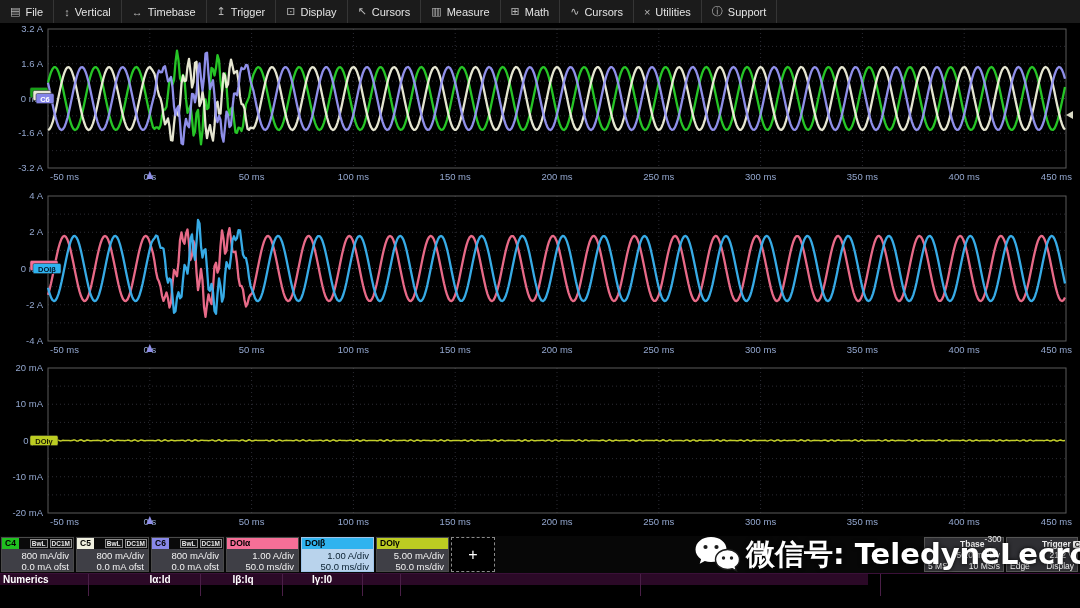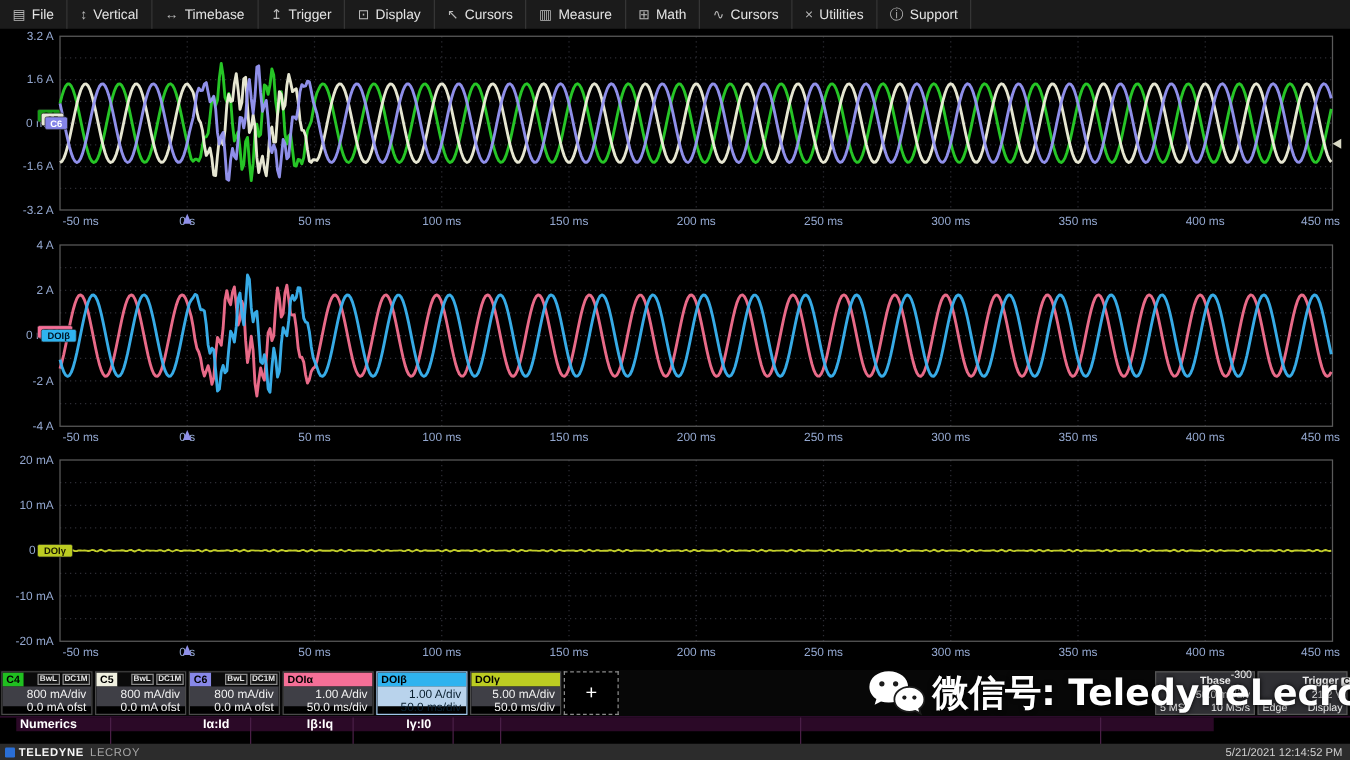--- a/index.html
+++ b/index.html
@@ -29,34 +29,34 @@
   
   svg#scope{position:absolute;left:0;top:24px;}
   svg text{font-family:"Liberation Sans","DejaVu Sans",sans-serif;}
   
   .desc-strip{position:absolute;left:0;top:536px;width:1080px;height:37px;background:#070707;}
   .dbox{position:absolute;top:1px;height:35px;border:1px solid #4a4a4a;background:#000;overflow:hidden;}
   .dbox .dhead{height:11px;display:flex;align-items:stretch;font-size:8.5px;font-weight:bold;line-height:11px;}
   .dhead .dname{padding:0 3px;color:#000;}
   .dhead .dbadges{flex:1;background:#0a0a0a;display:flex;justify-content:flex-end;align-items:center;gap:2px;padding-right:1px;}
   .dbadge{border:1px solid #8a8a8a;color:#e8e8e8;font-size:6.5px;font-weight:bold;line-height:7px;padding:0 1px;background:#151515;}
-  .dbody{height:16px;font-size:9.5px;text-align:right;padding:1px 4px 0 0;line-height:11px;}
+  .dbody{height:36px;font-size:9.5px;text-align:right;padding:1px 4px 0 0;line-height:11px;}
   .dbody.gray{background:#3f3f46;color:#f2f2f2;}
   .dbody.sel{background:#b9d3ec;color:#0a2030;}
   .addbox{position:absolute;top:1px;height:35px;border:1px dashed #8a8a8a;background:#000;color:#fff;
           display:flex;align-items:center;justify-content:center;font-size:16px;}
   .infobox{position:absolute;top:1px;height:35px;background:#2f2f33;border:1px solid #555;font-size:8.5px;
            color:#eee;padding:1px 3px;line-height:11px;}
   .infobox .irow{display:flex;justify-content:space-between;align-items:center;height:11px;}
   .infobox .ilabel{font-weight:bold;margin-left:32px;}
   .ibadge{background:#e4e4e4;color:#111;font-size:7px;font-weight:bold;padding:0 2px;line-height:9px;border-radius:1px;margin-left:2px;}
   .iright{text-align:right;flex:1;}
   
   .num-table{position:absolute;left:0;top:573px;width:1080px;height:22px;border-top:1px solid #3a1038;}
-  .num-row{position:absolute;left:13px;width:958px;height:11px;font-size:10px;}
+  .num-row{position:absolute;left:0;width:868px;height:11px;font-size:10px;}
   .num-top{top:0;background:#2b0927;}
   .num-bot{top:11px;background:#8e1538;}
   .num-cell{position:absolute;top:0;line-height:11px;white-space:nowrap;}
   .num-title{left:3px;font-weight:bold;color:#fff;}
   .num-label{left:3px;font-weight:bold;color:#fff;}
   .num-badge{position:absolute;left:62px;top:1px;font-size:6.5px;color:#f0d8e0;line-height:9px;}
   .num-sep{position:absolute;top:0;width:1px;height:22px;background:#4a1f47;}
   
   .statusbar{position:absolute;left:0;top:595px;width:1080px;height:13px;background:#2c2c2c;
              display:flex;align-items:center;font-size:9px;}
@@ -362,28 +362,20 @@
       </div>
   <div class="num-sep" style="left: 88px;"></div>
       <div class="num-sep" style="left: 200px;"></div>
       <div class="num-sep" style="left: 282px;"></div>
       <div class="num-sep" style="left: 362px;"></div>
       <div class="num-sep" style="left: 400px;"></div>
       <div class="num-sep" style="left: 640px;"></div>
       <div class="num-sep" style="left: 880px;"></div>
     </div>
 
-  <div class="statusbar">
-    <div class="brand">
-      <span class="brand-mark"></span>
-      <span class="brand-bold">TELEDYNE</span>
-      <span class="brand-light">LECROY</span>
-    </div>
-    <span class="timestamp">5/21/2021 12:14:52 PM</span>
-  </div>
 
   <div class="watermark">
     <svg width="46" height="40" viewBox="0 0 46 40">
       <path d="M17 2 C8 2 1.5 7.5 1.5 14.5 c0 4 2.2 7.4 5.6 9.7 l-1.4 4.6 5.1-2.7 c1.9.6 4 .9 6.2.9 9 0 15.5-5.5 15.5-12.5 S26 2 17 2 Z" fill="#ffffff"></path>
       <circle cx="11.5" cy="12" r="2.1" fill="#1c1c1c"></circle>
       <circle cx="22.5" cy="12" r="2.1" fill="#1c1c1c"></circle>
       <path d="M33.5 14.5 c-6.6 0-12 4.4-12 10 s5.4 10 12 10 c1.7 0 3.3-.3 4.8-.8l4.2 2.2-1.2-3.8 c2.6-1.8 4.2-4.5 4.2-7.6 0-5.6-5.4-10-12-10 Z" fill="#ffffff" stroke="#1c1c1c" stroke-width="1.4"></path>
       <circle cx="29.5" cy="23" r="1.7" fill="#1c1c1c"></circle>
       <circle cx="37.5" cy="23" r="1.7" fill="#1c1c1c"></circle>
     </svg>

